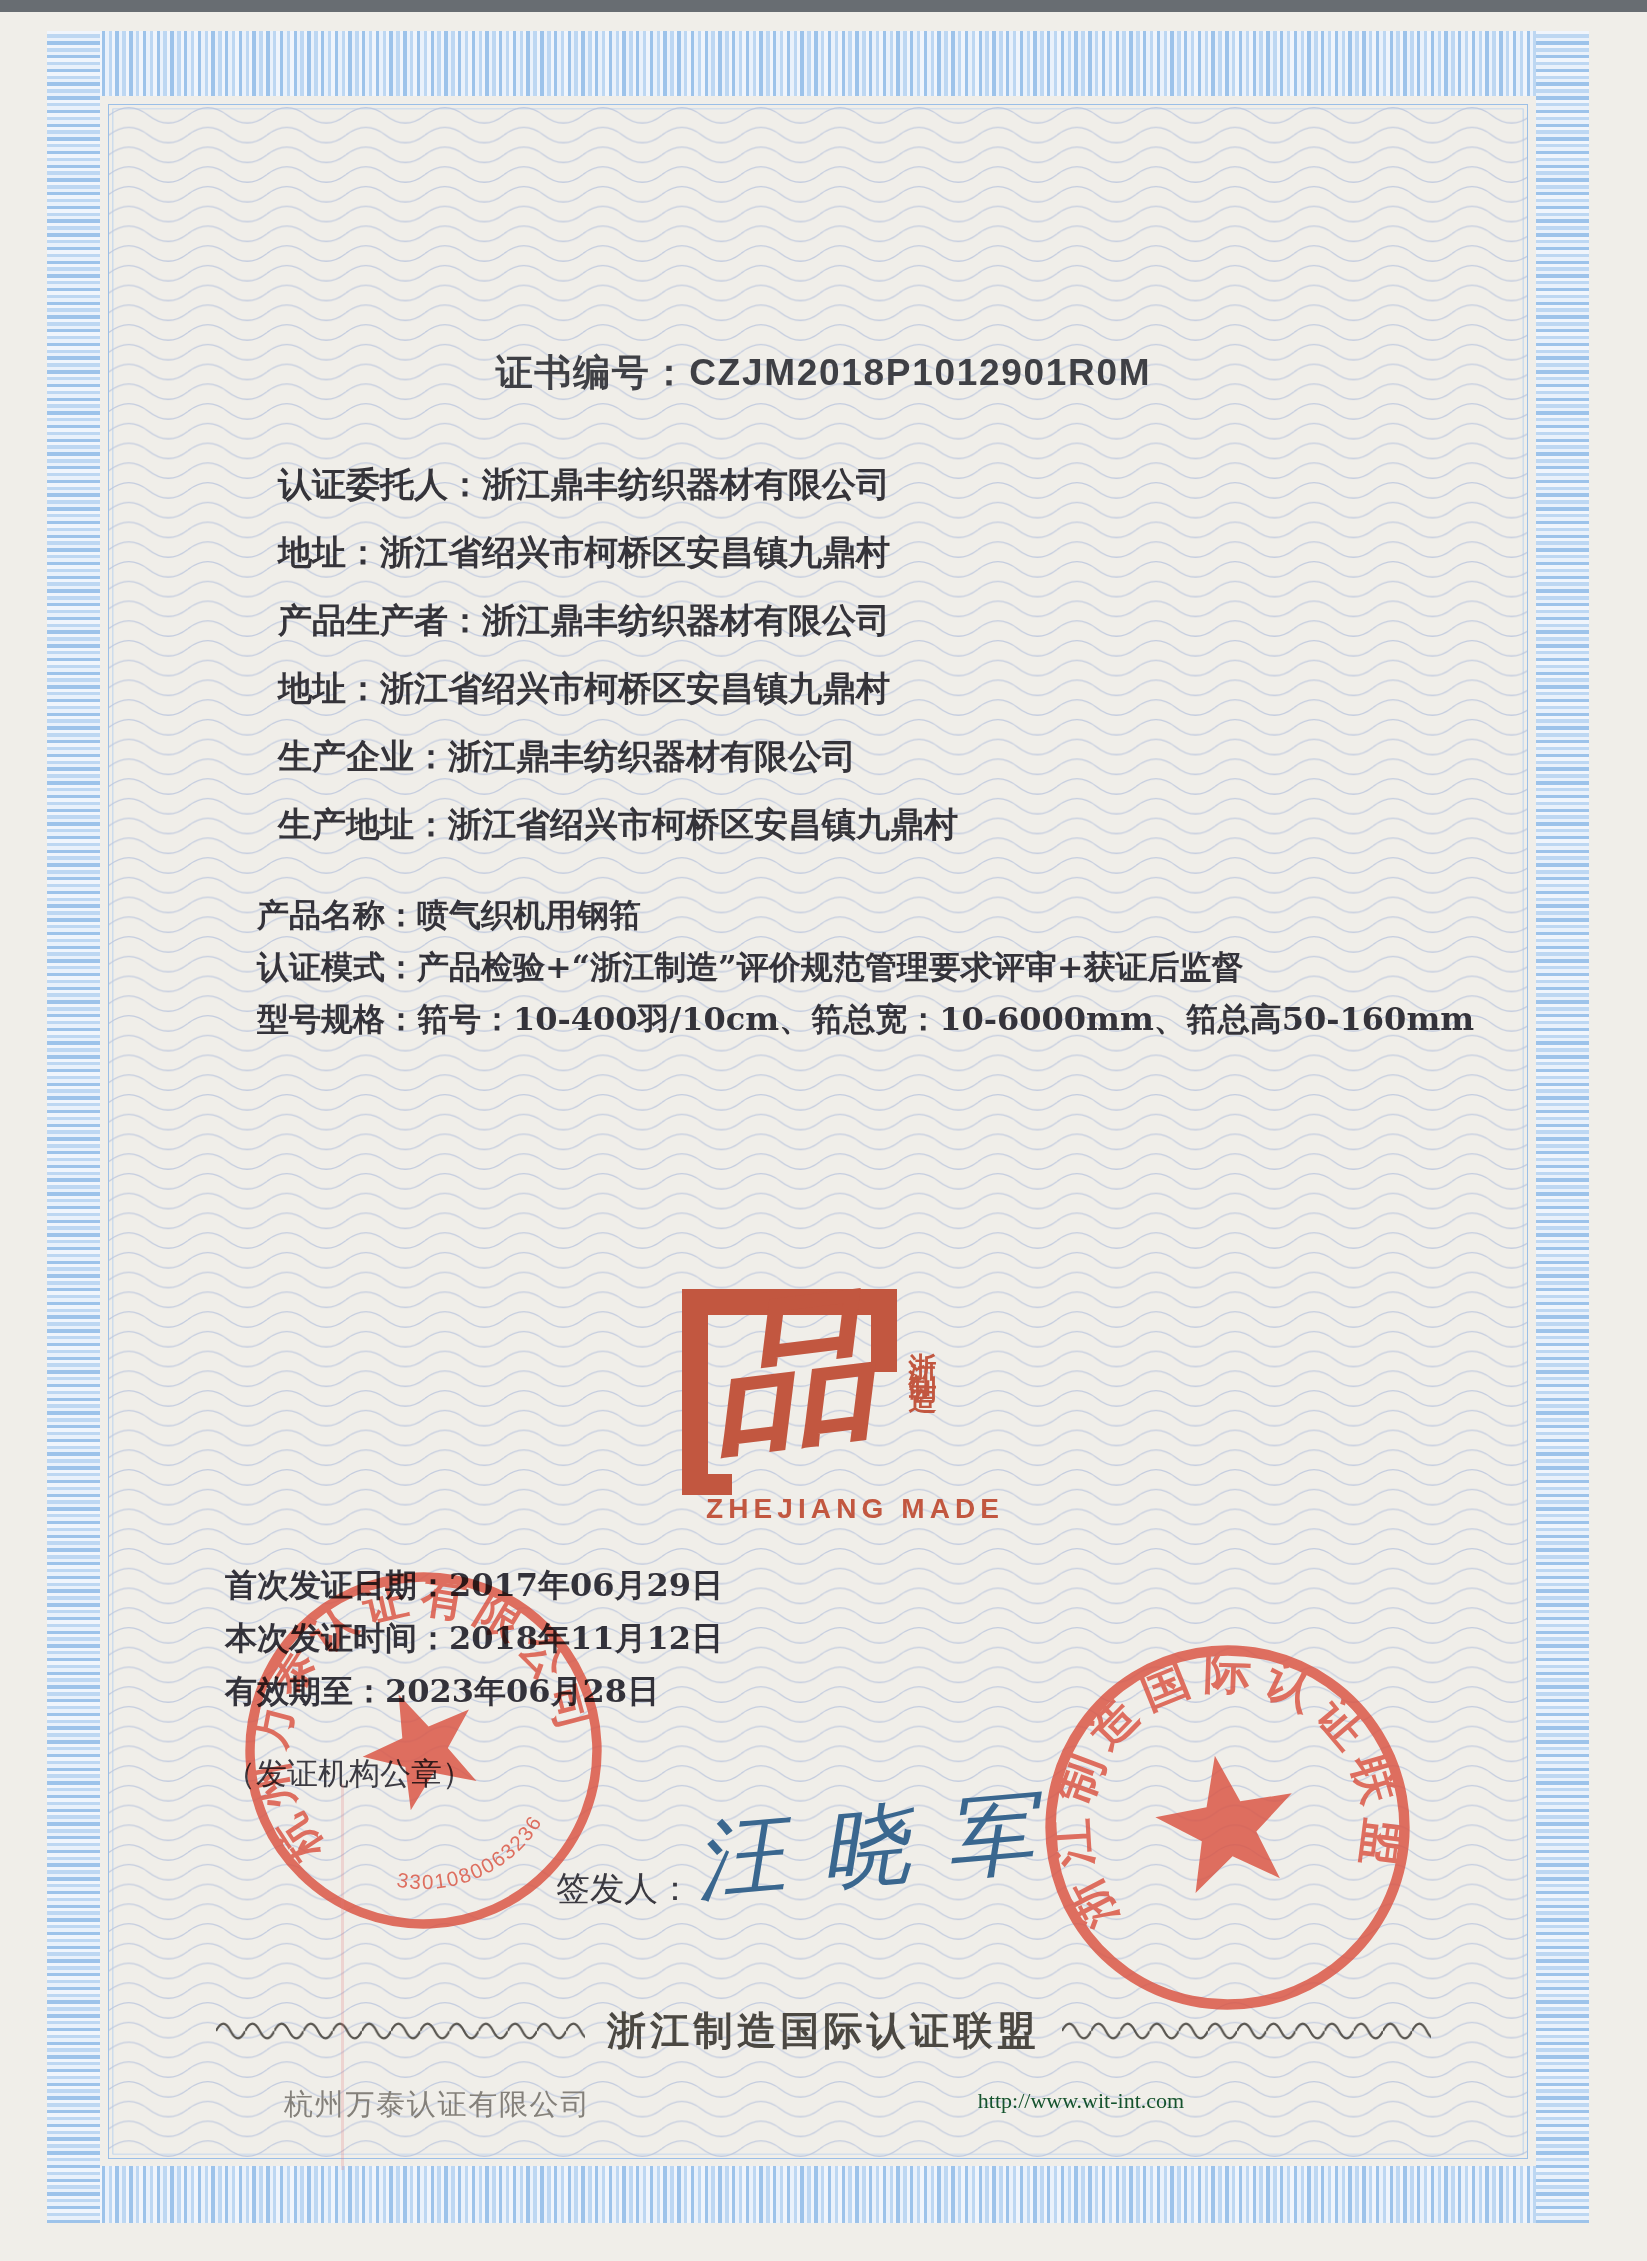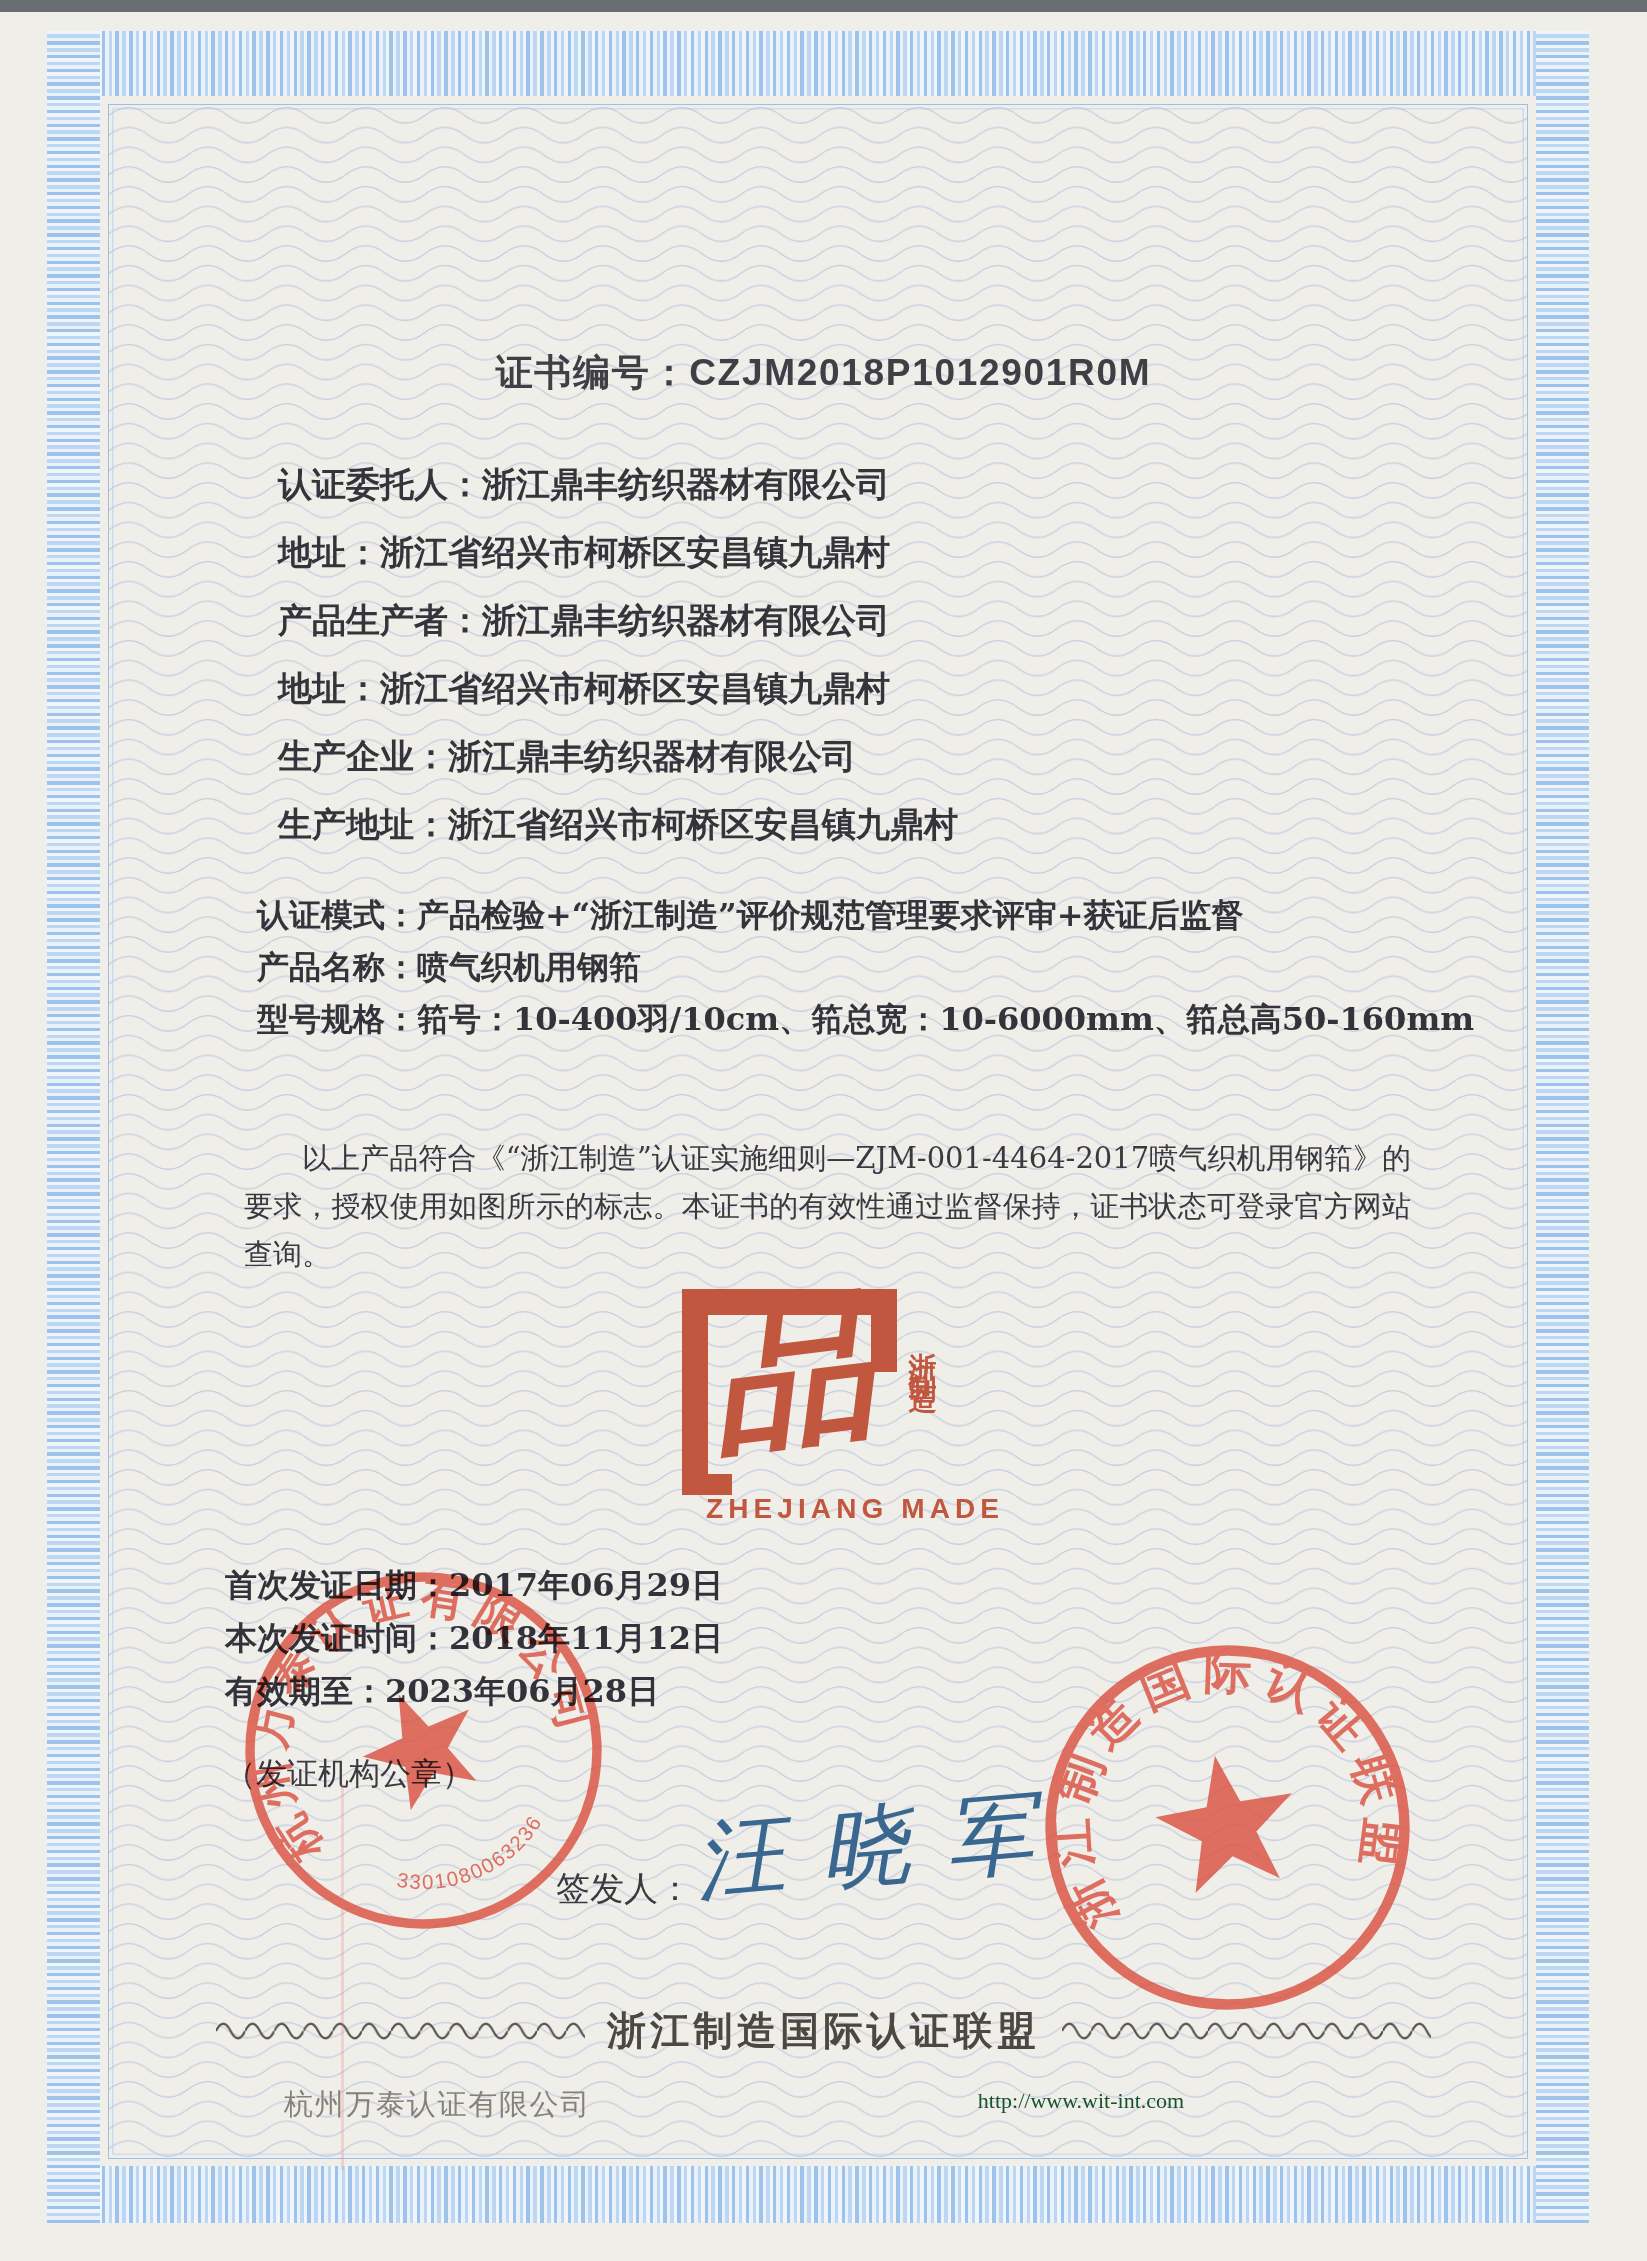--- a/index.html
+++ b/index.html
@@ -127,26 +127,25 @@
     <div class="fields">
       <div class="frow"><span>认证委托人：</span><span>浙江鼎丰纺织器材有限公司</span></div>
       <div class="frow"><span>地址：</span><span>浙江省绍兴市柯桥区安昌镇九鼎村</span></div>
       <div class="frow"><span>产品生产者：</span><span>浙江鼎丰纺织器材有限公司</span></div>
       <div class="frow"><span>地址：</span><span>浙江省绍兴市柯桥区安昌镇九鼎村</span></div>
       <div class="frow"><span>生产企业：</span><span>浙江鼎丰纺织器材有限公司</span></div>
       <div class="frow"><span>生产地址：</span><span>浙江省绍兴市柯桥区安昌镇九鼎村</span></div>
     </div>
 
     <div class="specs">
+      <div class="srow"><span>产品名称：</span><span>喷气织机用钢筘</span></div>
       <div class="srow"><span>认证模式：</span><span>产品检验+“浙江制造”评价规范管理要求评审+获证后监督</span></div>
-      <div class="srow"><span>产品名称：</span><span>喷气织机用钢筘</span></div>
       <div class="srow"><span>型号规格：</span><span>筘号：10-400羽/10cm、筘总宽：10-6000mm、筘总高50-160mm</span></div>
     </div>
 
-    <p class="statement">以上产品符合《“浙江制造”认证实施细则—ZJM-001-4464-2017喷气织机用钢筘》的要求，授权使用如图所示的标志。本证书的有效性通过监督保持，证书状态可登录官方网站查询。</p>
 
     <div class="logo">
       <div class="logo-frame"></div>
       <div class="logo-stub"></div>
       <div class="logo-foot"></div>
       <div class="logo-glyph">品</div>
       <div class="logo-side">浙江制造</div>
       <div class="logo-bottom">ZHEJIANG MADE</div>
     </div>
 

